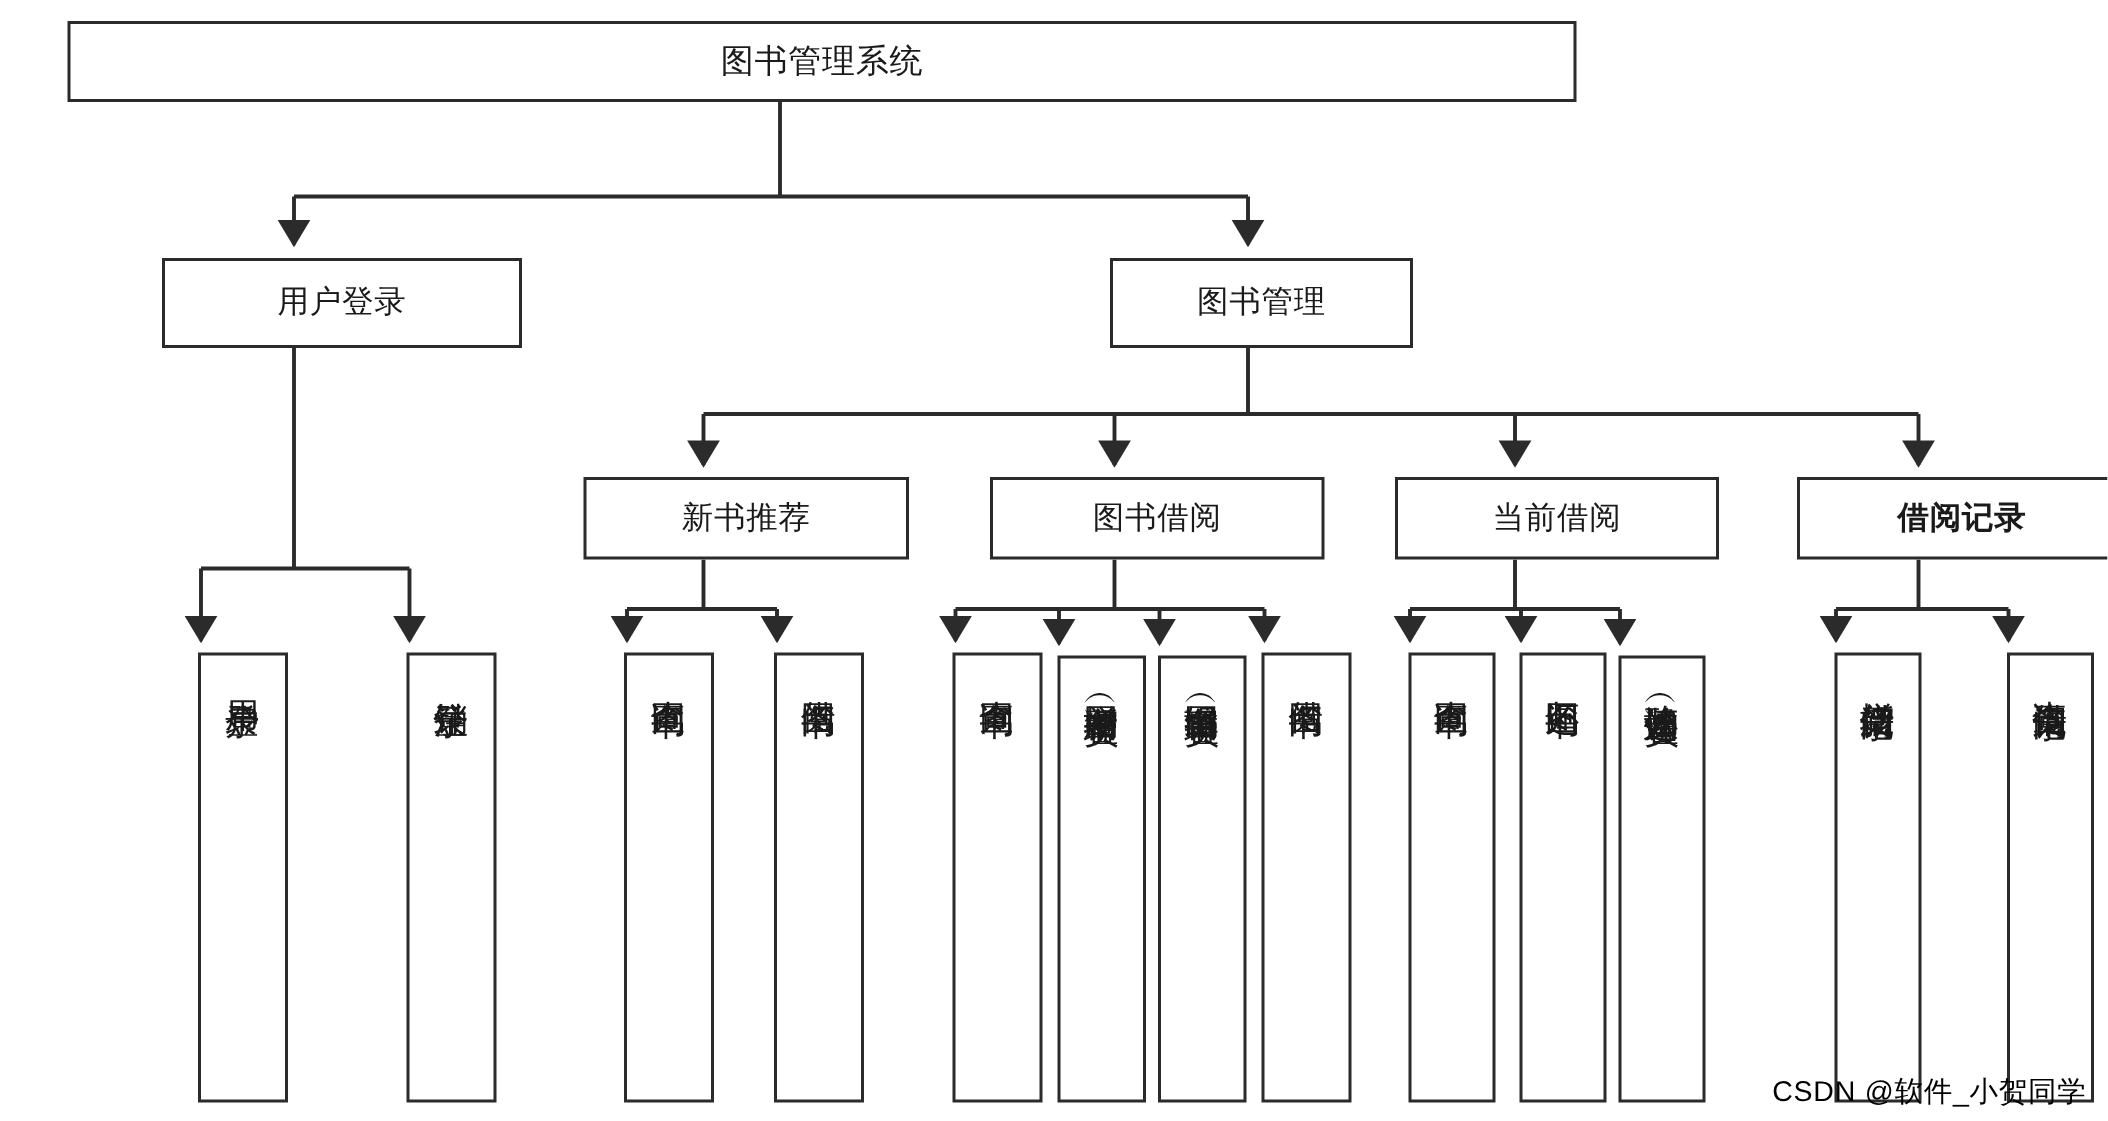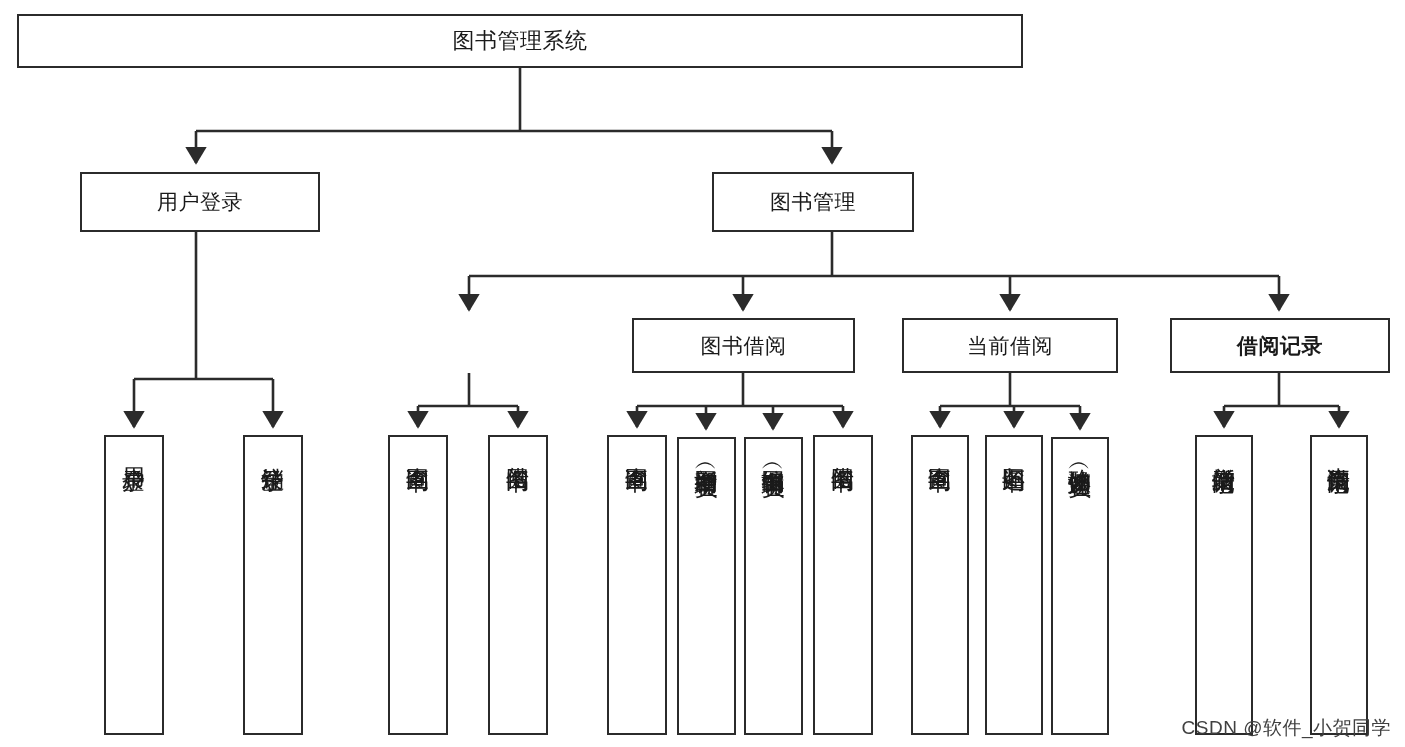--- a/index.html
+++ b/index.html
@@ -24,20 +24,21 @@
   }
   .node{
     position:absolute;
     box-sizing:border-box;
     border:2px solid #2b2b2b;
     background:#ffffff;
     display:flex;
     align-items:center;
     justify-content:center;
     text-align:center;
+    margin-left:28px;
   }
   .node .label{
     display:block;
     line-height:1.12;
     letter-spacing:0.5px;
     color:#1a1a1a;
     white-space:nowrap;
   }
   
   .node.h .label{
@@ -57,21 +58,21 @@
     font-size:23px;
     line-height:1.05;
     letter-spacing:1px;
     white-space:nowrap;
   }
   #watermark{
     position:absolute;
     right:14px;
     bottom:6px;
     font-size:19px;
-    color:#404040;
+    color:#000000;
     letter-spacing:0.5px;
     white-space:nowrap;
     pointer-events:none;
   }
 </style>
 </head>
 <body>
 
 <div id="canvas">
 
@@ -129,20 +130,23 @@
     <span class="label">图书管理系统</span>
   </div>
 
   <div class="node h" style="left:80px; top:172px; width:240px; height:60px;">
     <span class="label">用户登录</span>
   </div>
   <div class="node h" style="left:712px; top:172px; width:202px; height:60px;">
     <span class="label">图书管理</span>
   </div>
 
+  <div class="node h" style="left:361px; top:318px; width:217px; height:55px;">
+    <span class="label">新书推荐</span>
+  </div>
   <div class="node h" style="left:902px; top:318px; width:216px; height:55px;">
     <span class="label">当前借阅</span>
   </div>
   <div class="node h" style="left:632px; top:318px; width:223px; height:55px;">
     <span class="label">图书借阅</span>
   </div>
   <div class="node h" style="left:1170px; top:318px; width:220px; height:55px;font-weight:bold;">
     <span class="label">借阅记录</span>
   </div>
 

